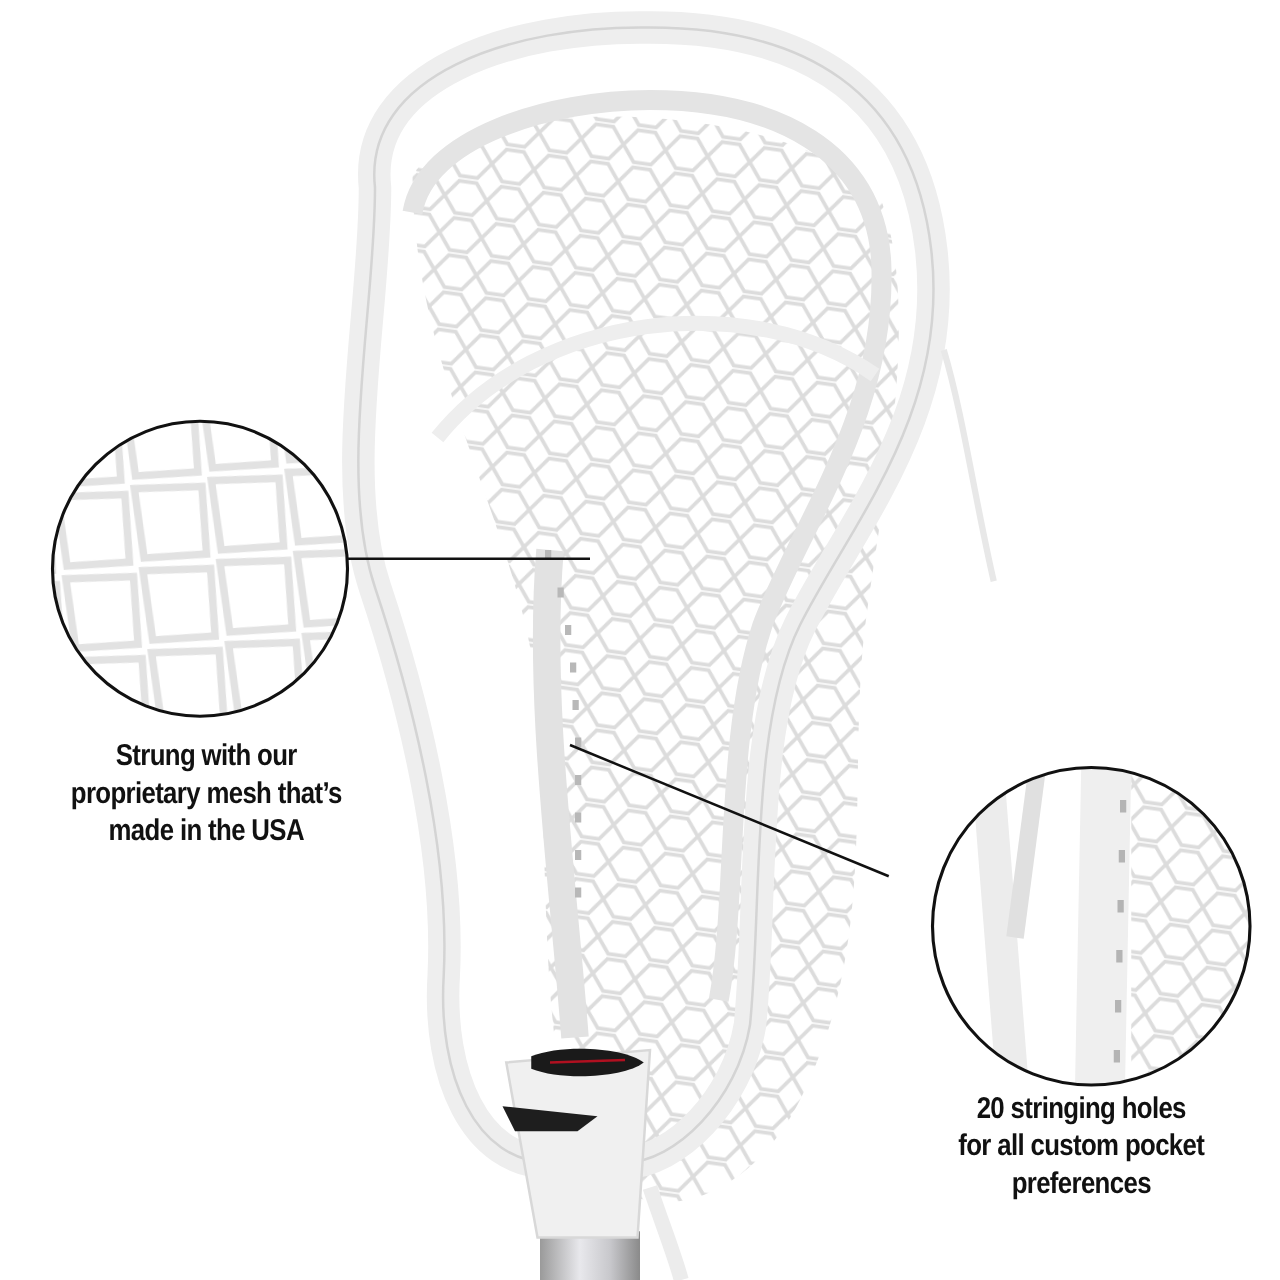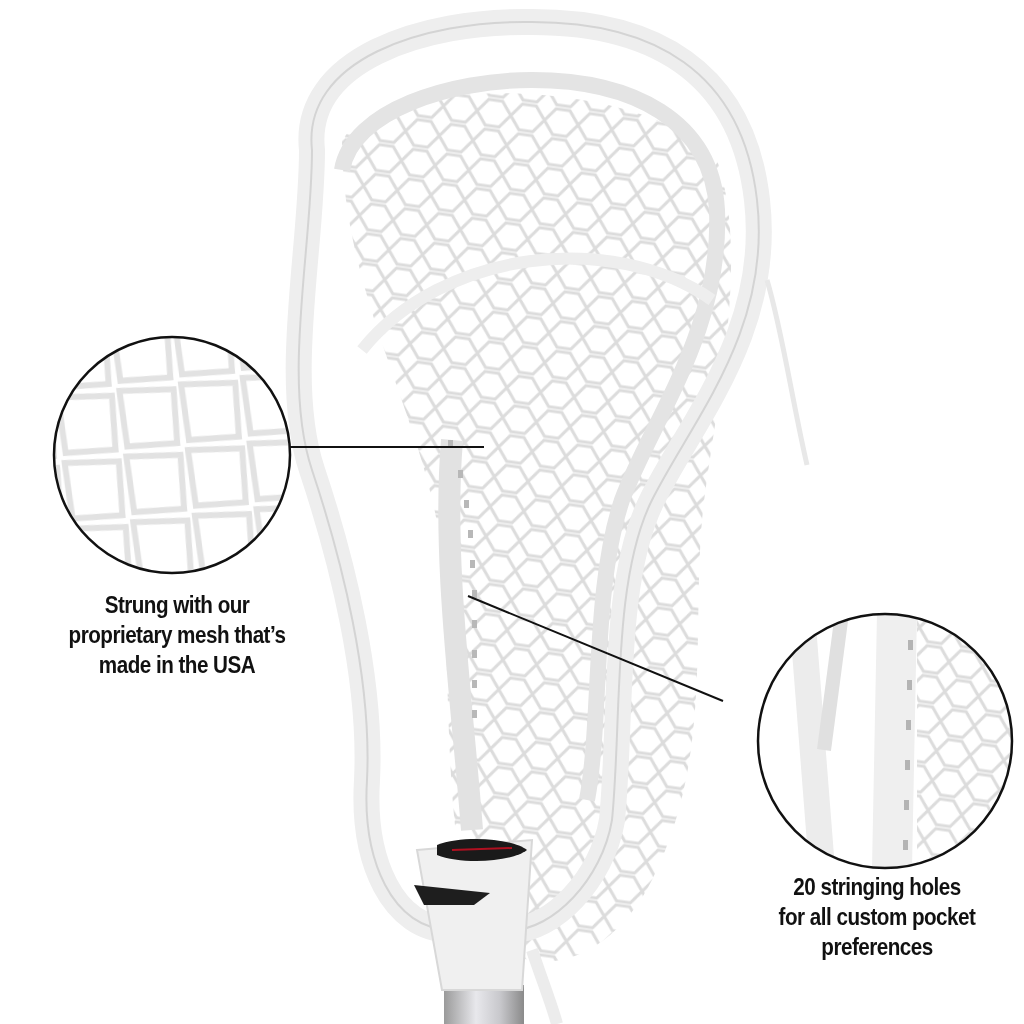--- a/index.html
+++ b/index.html
@@ -1,17 +1,17 @@
 <!DOCTYPE html>
 <html><head>
 <meta charset="utf-8">
 <style>
   html, body { margin: 0; padding: 0; background: #ffffff; }
   body { width: 1024px; height: 1024px; position: relative; overflow: hidden; font-family: "Liberation Sans", sans-serif; }
-  #stage { position: absolute; left: 12px; top: 0; width: 900px; height: 1024px; }
+  #stage { position: absolute; left: 0; top: 0; width: 900px; height: 1024px; }
   .caption {
     position: absolute;
     font-family: "Liberation Sans", sans-serif;
     font-weight: bold;
     color: #111111;
     text-align: center;
     font-size: 24px;
     line-height: 30px;
     letter-spacing: -0.6px;
     transform: scaleX(0.86);

